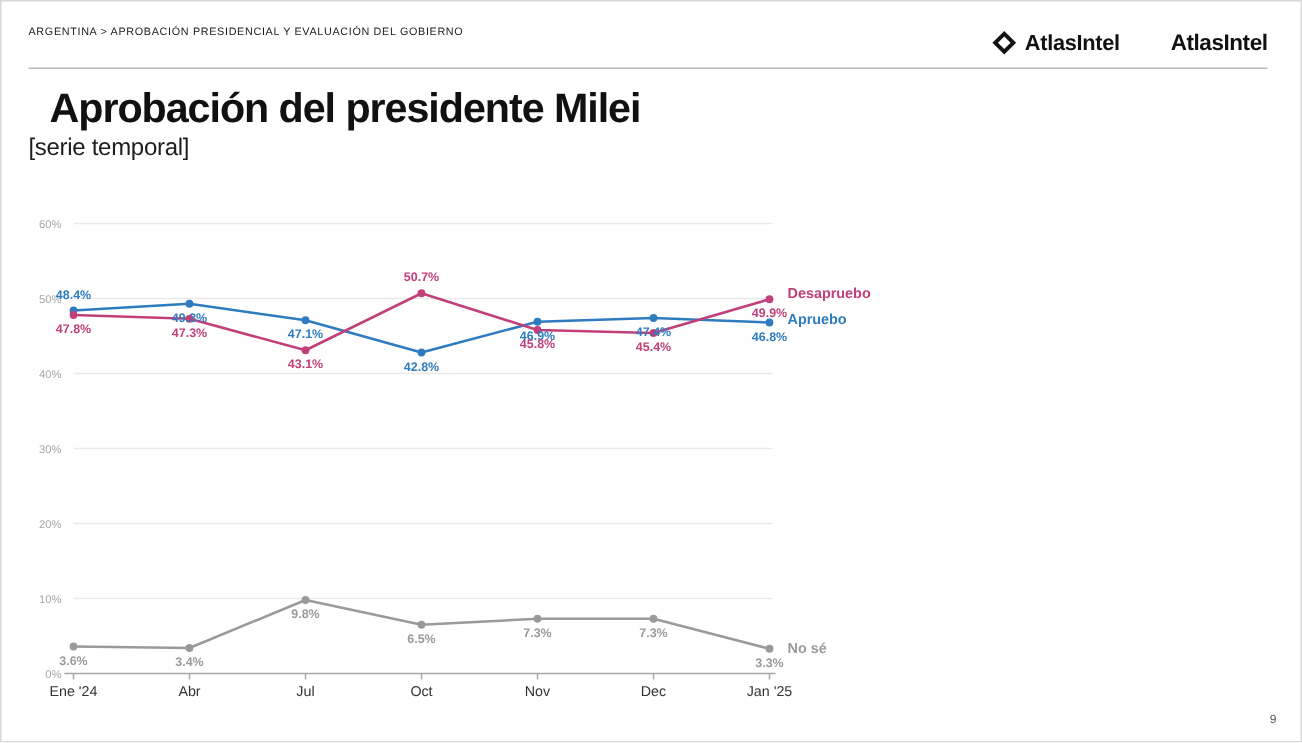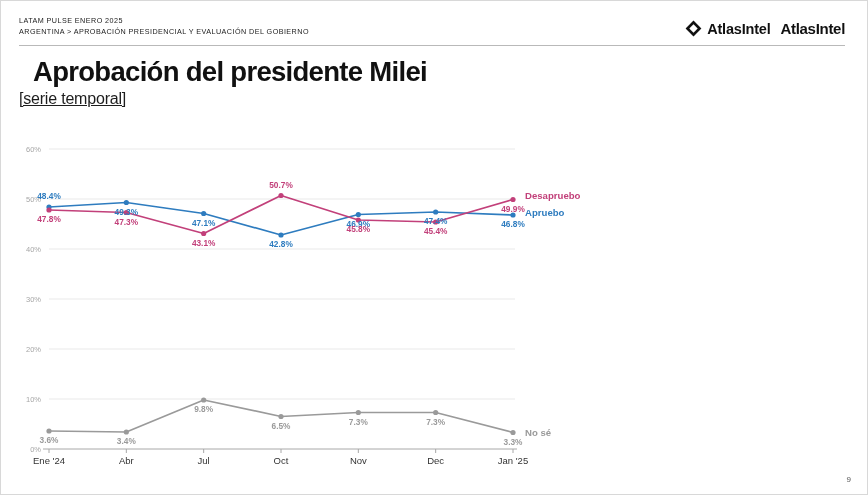--- a/index.html
+++ b/index.html
@@ -32,21 +32,21 @@
     line-height: 1.55;
   }
   .kicker div { white-space: nowrap; }
 
   .logos {
     position: absolute;
     right: 22px;
     top: 19px;
     display: flex;
     align-items: center;
-    gap: 10px;
+    gap: 34px;
   }
   .atlas {
     display: flex;
     align-items: center;
     gap: 5px;
   }
   .atlas-mark { display:block; }
   .atlas-text {
     font-size: 14.5px;
     font-weight: 700;
@@ -80,21 +80,20 @@
     margin-left: 15px;
   }
   .subtitle {
     position: absolute;
     left: 18px;
     top: 89px;
     font-size: 16px;
     font-weight: 400;
     color: #1d1d1d;
     letter-spacing: -0.2px;
-    text-decoration: underline;
   }
 
   
   #chart {
     position: absolute;
     left: 0;
     top: 130px;
     width: 868px;
     height: 345px;
   }
@@ -133,21 +132,20 @@
     font-size: 8px;
     color: #555;
   }
 </style>
 </head>
 <body>
 
 <div id="slide">
 
   <div class="kicker">
-    <div>LATAM PULSE ENERO 2025</div>
     <div>ARGENTINA &gt; APROBACIÓN PRESIDENCIAL Y EVALUACIÓN DEL GOBIERNO</div>
   </div>
 
   <div class="logos">
     <div class="atlas">
       <svg class="atlas-mark" width="17" height="17" viewBox="0 0 17 17">
         <path d="M8.5 0.6 L16.4 8.5 L8.5 16.4 L0.6 8.5 Z" fill="#111111"></path>
         <path d="M8.5 4.3 L12.7 8.5 L8.5 12.7 L4.3 8.5 Z" fill="#ffffff"></path>
       </svg>
       <span class="atlas-text">AtlasIntel</span>

